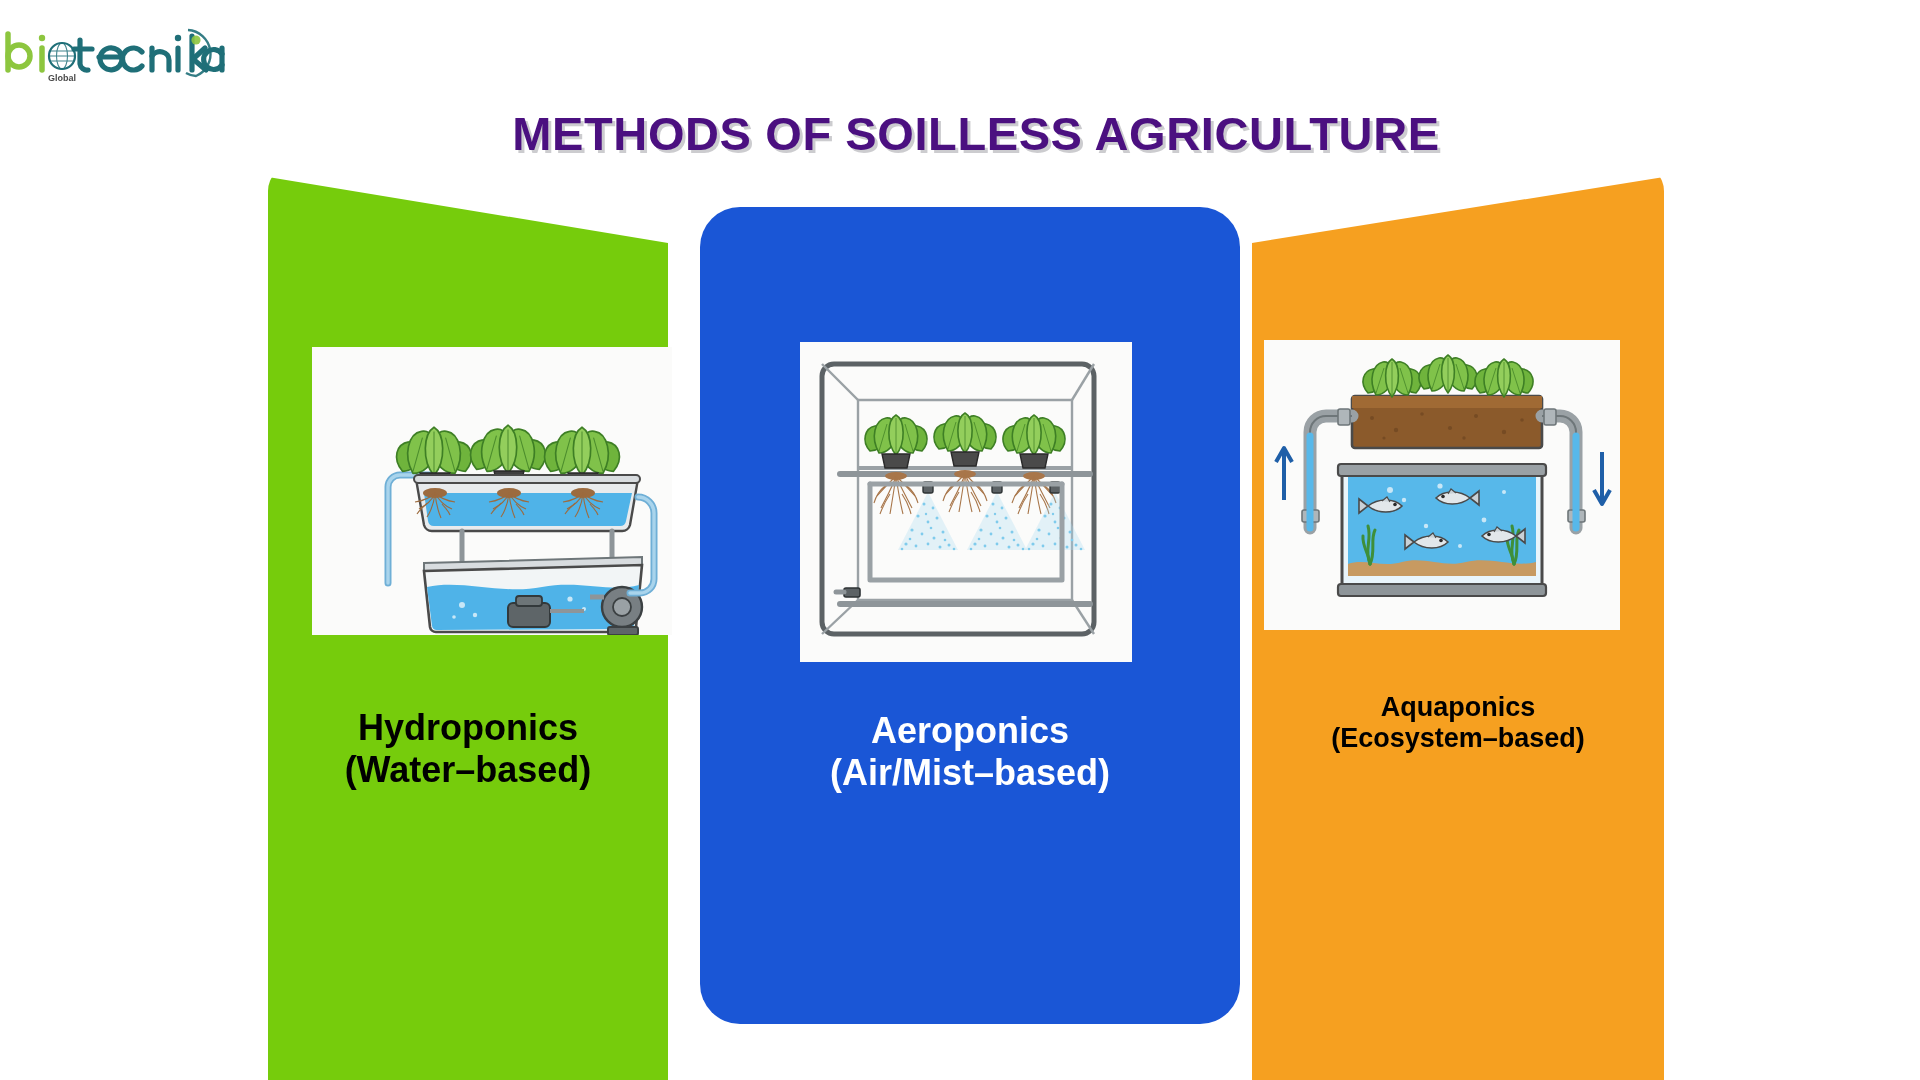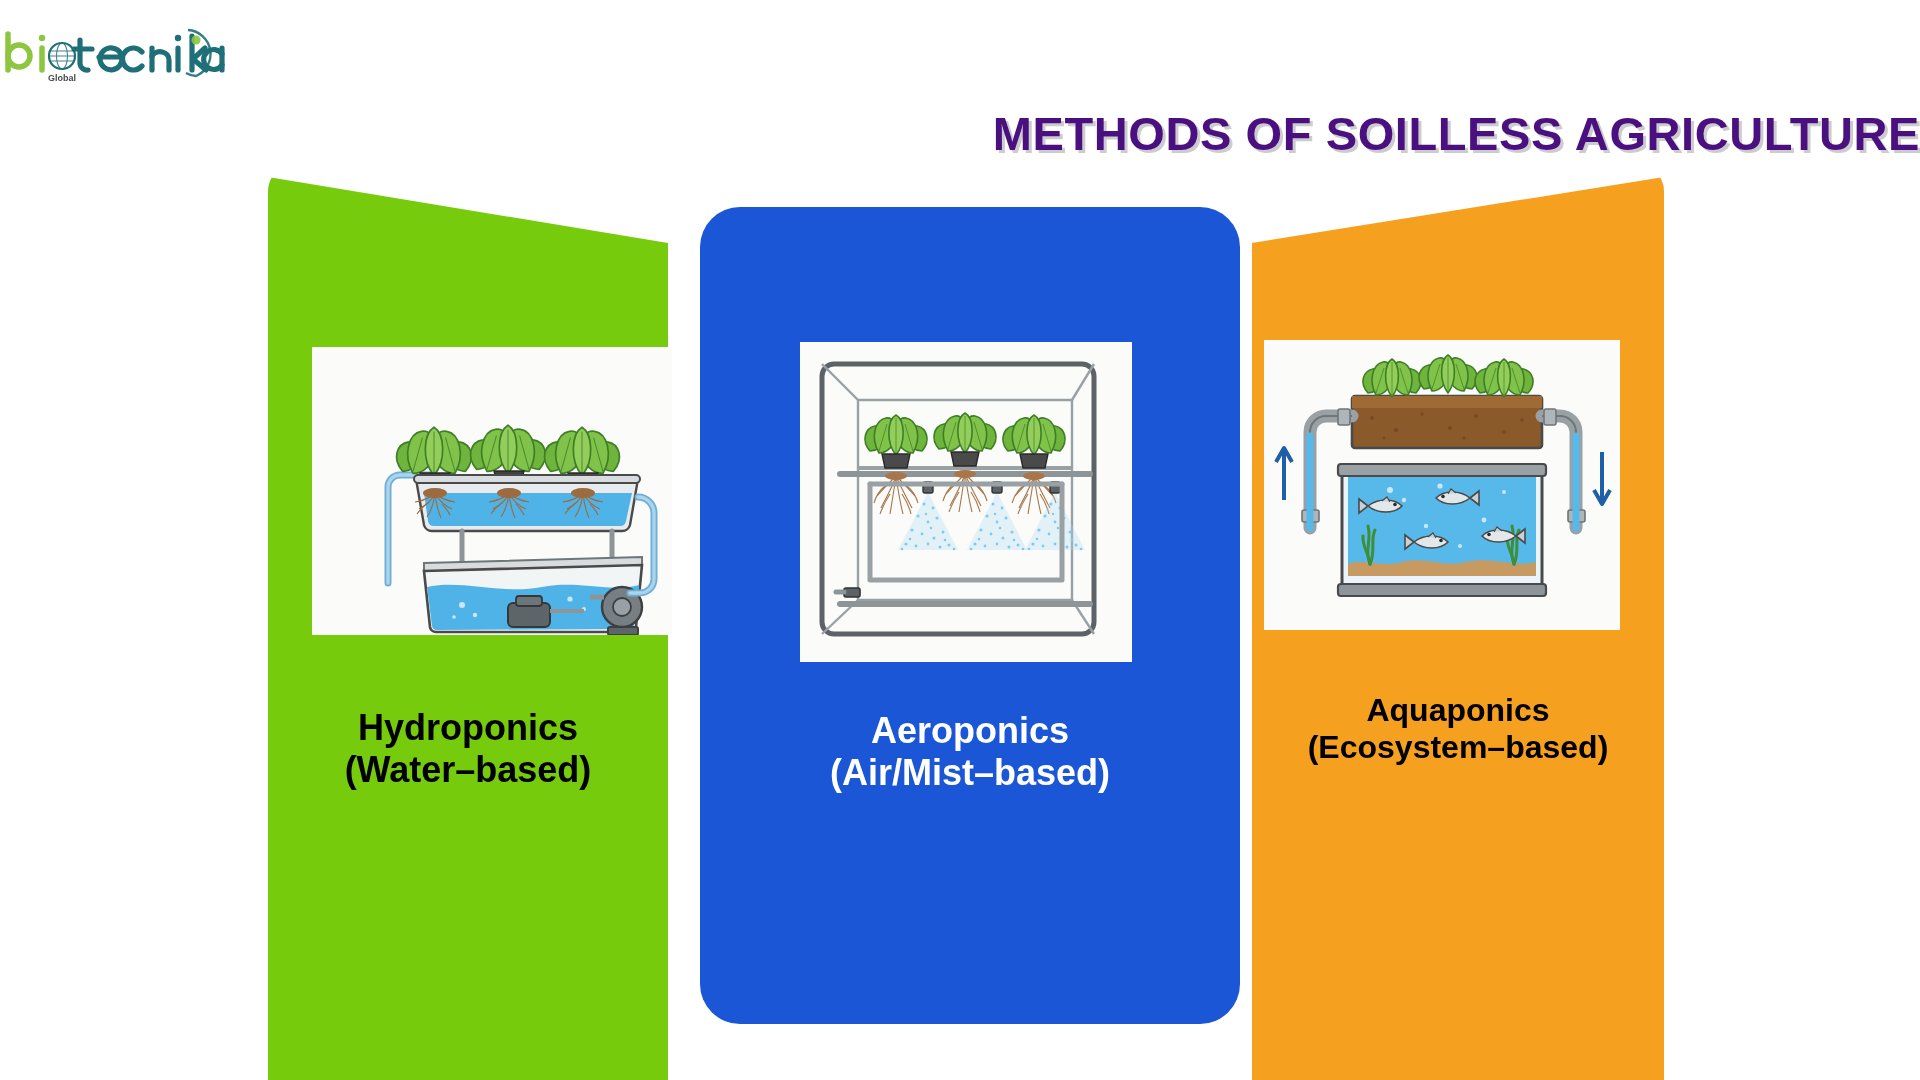--- a/index.html
+++ b/index.html
@@ -15,21 +15,21 @@
   .logo-wrap{
     position:absolute; left:0; right:0; top:26px;
     display:flex; justify-content:flex-start; align-items:center;
     height:62px;
   }
   .logo-svg{ display:block; }
 
   
   .title{
     position:absolute; left:0; right:0; top:106px;
-    text-align:right;
+    text-align:center;
     font-size:47px;
     font-weight:bold;
     letter-spacing:0.6px;
     color:#4B1080;
     text-shadow: 3px 3px 0 rgba(120,120,130,0.38);
     font-family:"Liberation Sans", sans-serif;
     white-space:nowrap;
     margin-left:32px;
   }
 
@@ -80,21 +80,21 @@
   .cap-hydro{
     left:268px; top:707px; width:400px;
     color:#000000; font-size:36px;
   }
   .cap-aero{
     left:700px; top:710px; width:540px;
     color:#ffffff; font-size:36px;
   }
   .cap-aqua{
     left:1252px; top:692px; width:412px;
-    color:#000000; font-size:32px;
+    color:#000000; font-size:27px;
   }
 </style>
 </head>
 <body>
 
 <div id="stage">
 
   <div class="logo-wrap">
     <svg class="logo-svg" width="230" height="62" viewBox="0 0 230 62">
 

